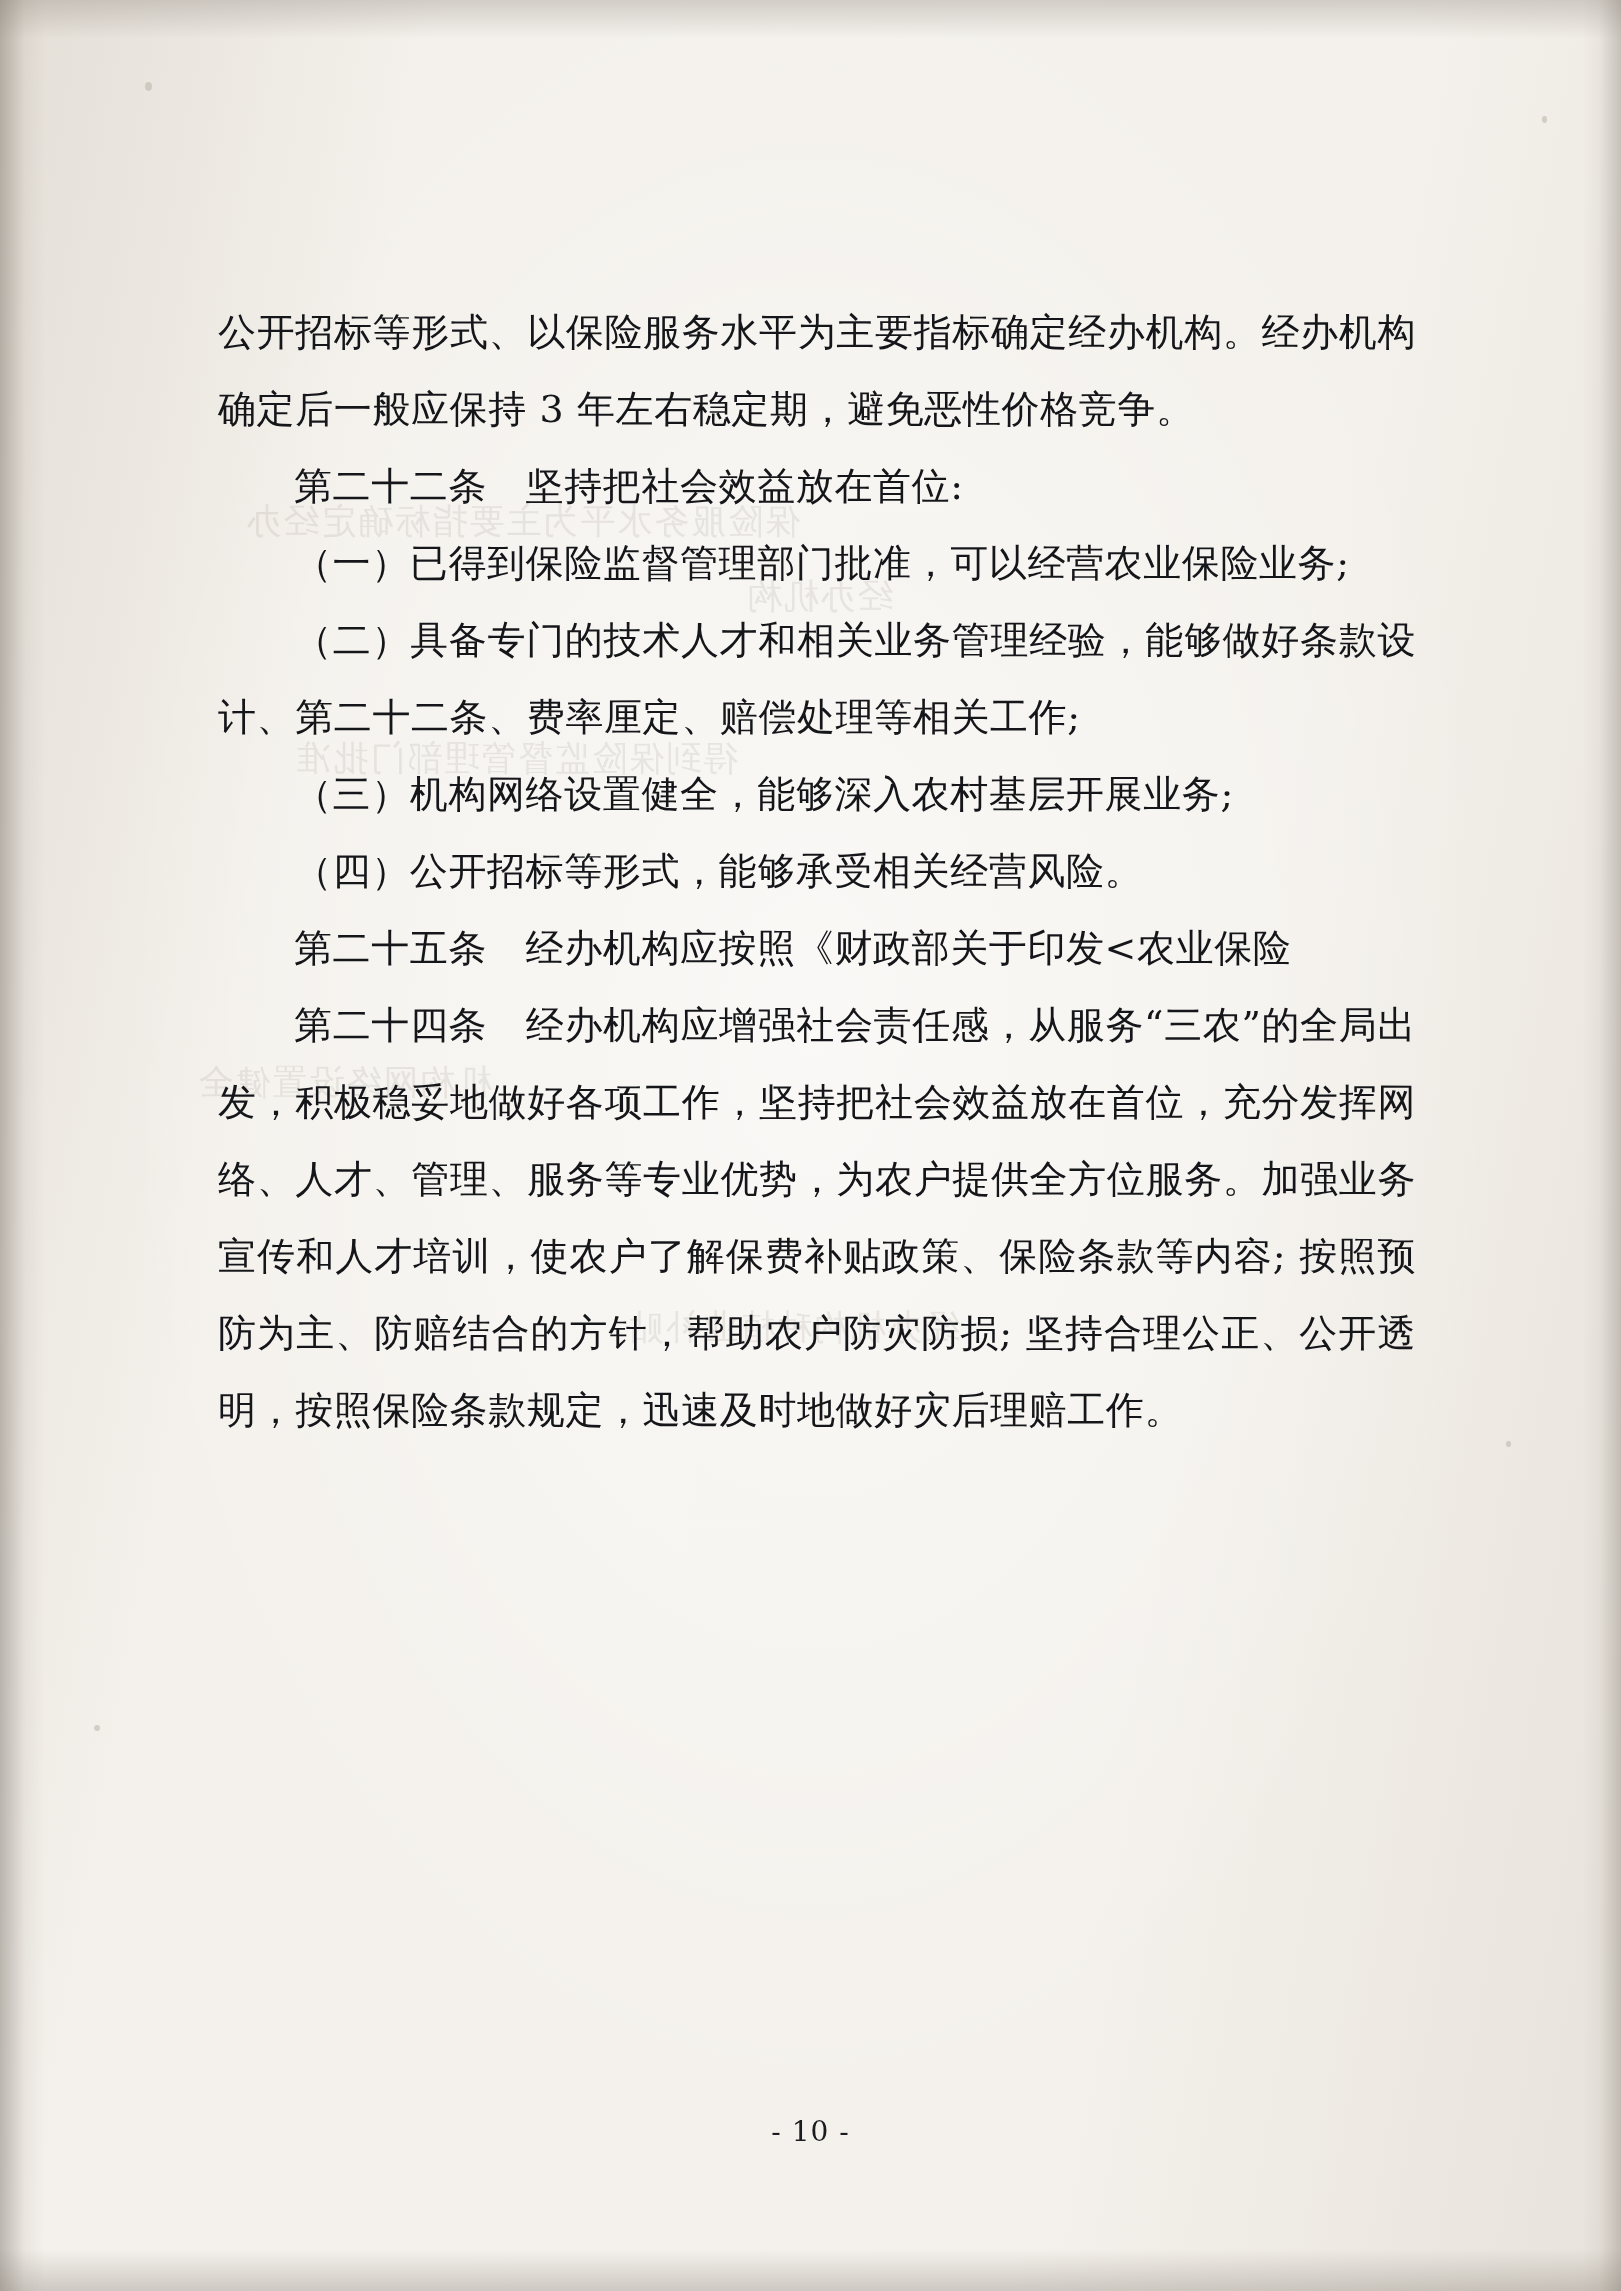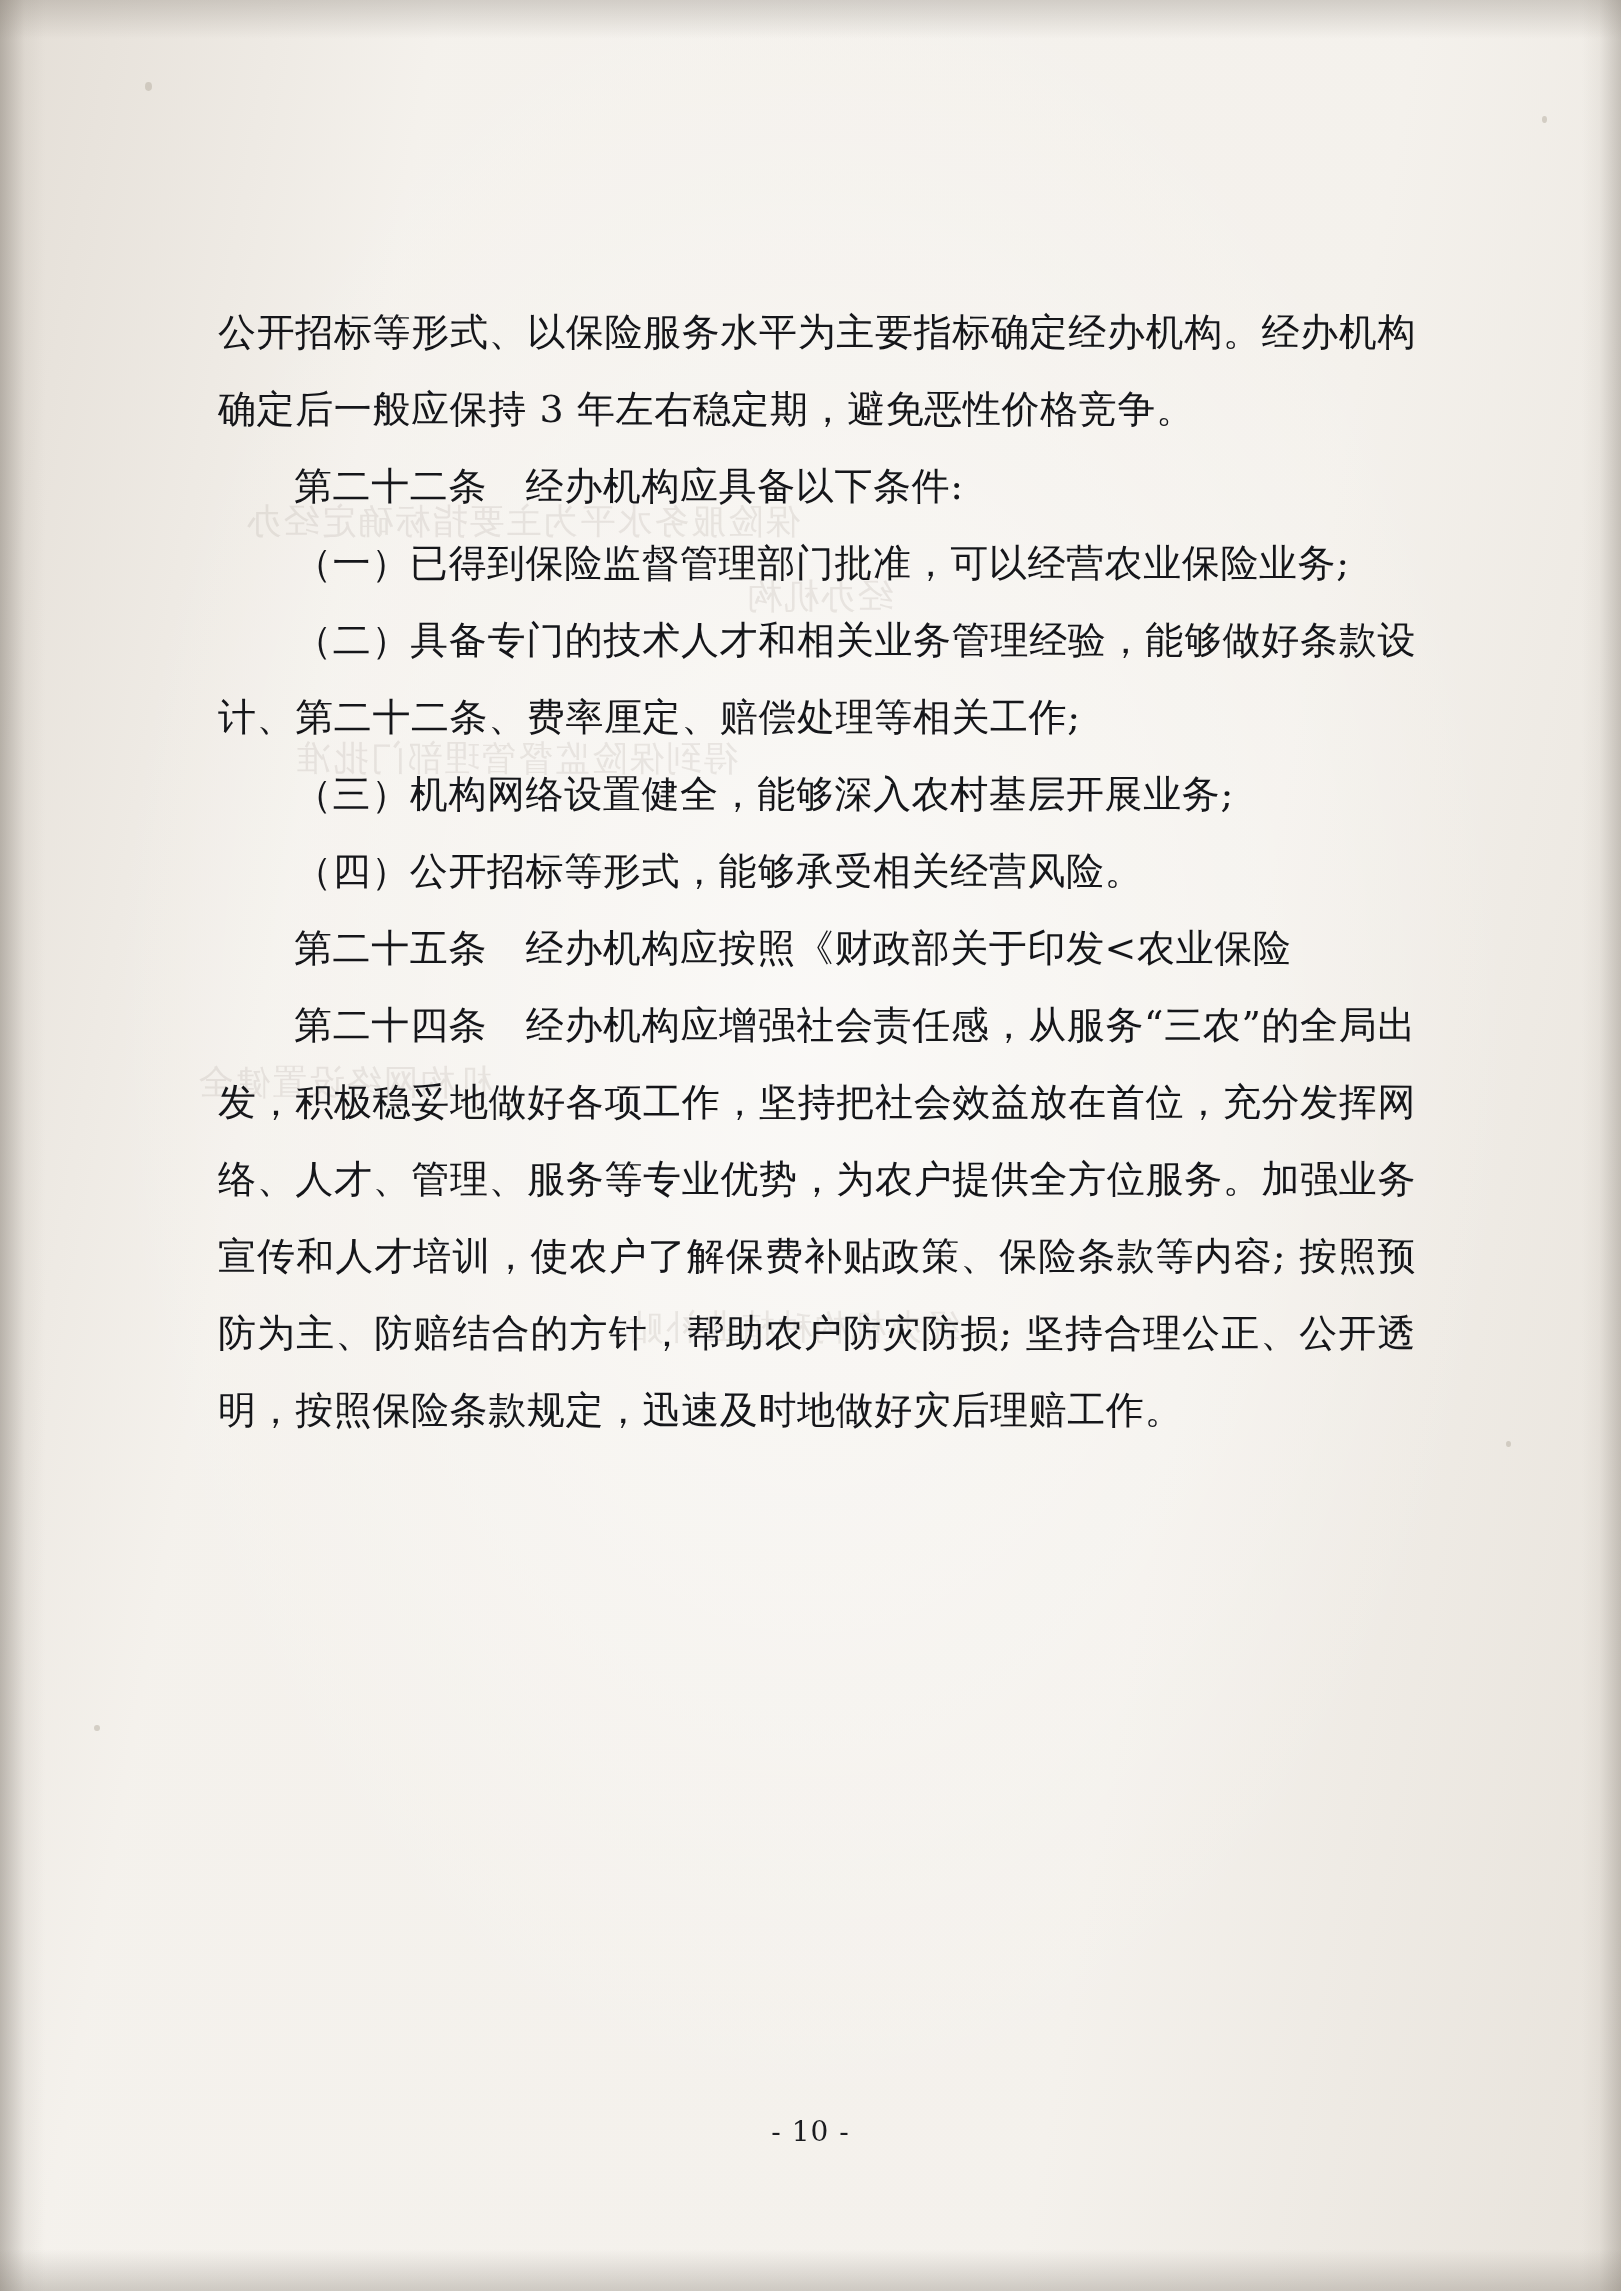--- a/index.html
+++ b/index.html
@@ -118,21 +118,21 @@
   <div class="speck" style="left:94px; top:1725px; width:5.9px; height:5.9px;"></div>
 
   <div class="ghost" style="left:245px; top:498px;">保险服务水平为主要指标确定经办</div>
   <div class="ghost" style="left:745px; top:573px;">经办机构</div>
   <div class="ghost" style="left:294px; top:735px;">得到保险监督管理部门批准</div>
   <div class="ghost" style="left:196px; top:1059px;">机构网络设置健全</div>
   <div class="ghost" style="left:627px; top:1304px;">经办机构种植业补贴</div>
 
   <div class="content">
     <p class="para">公开招标等形式、以保险服务水平为主要指标确定经办机构。经办机构确定后一般应保持 3 年左右稳定期，避免恶性价格竞争。</p>
-    <p class="para indent">第二十二条　经办机构应具备以下条件:</p>
+    <p class="para indent">第二十二条　坚持把社会效益放在首位:</p>
     <p class="para indent">（一）已得到保险监督管理部门批准，可以经营农业保险业务;</p>
     <p class="para indent">（二）具备专门的技术人才和相关业务管理经验，能够做好条款设计、第二十二条、费率厘定、赔偿处理等相关工作;</p>
     <p class="para indent">（三）机构网络设置健全，能够深入农村基层开展业务;</p>
     <p class="para indent">（四）公开招标等形式，能够承受相关经营风险。</p>
     <p class="para indent">第二十五条　经办机构应按照《财政部关于印发&lt;农业保险</p>
     <p class="para indent">第二十四条　经办机构应增强社会责任感，从服务“三农”的全局出发，积极稳妥地做好各项工作，坚持把社会效益放在首位，充分发挥网络、人才、管理、服务等专业优势，为农户提供全方位服务。加强业务宣传和人才培训，使农户了解保费补贴政策、保险条款等内容; 按照预防为主、防赔结合的方针，帮助农户防灾防损; 坚持合理公正、公开透明，按照保险条款规定，迅速及时地做好灾后理赔工作。</p>
   </div>
 
   <div class="footer">- 10 -</div>
 

